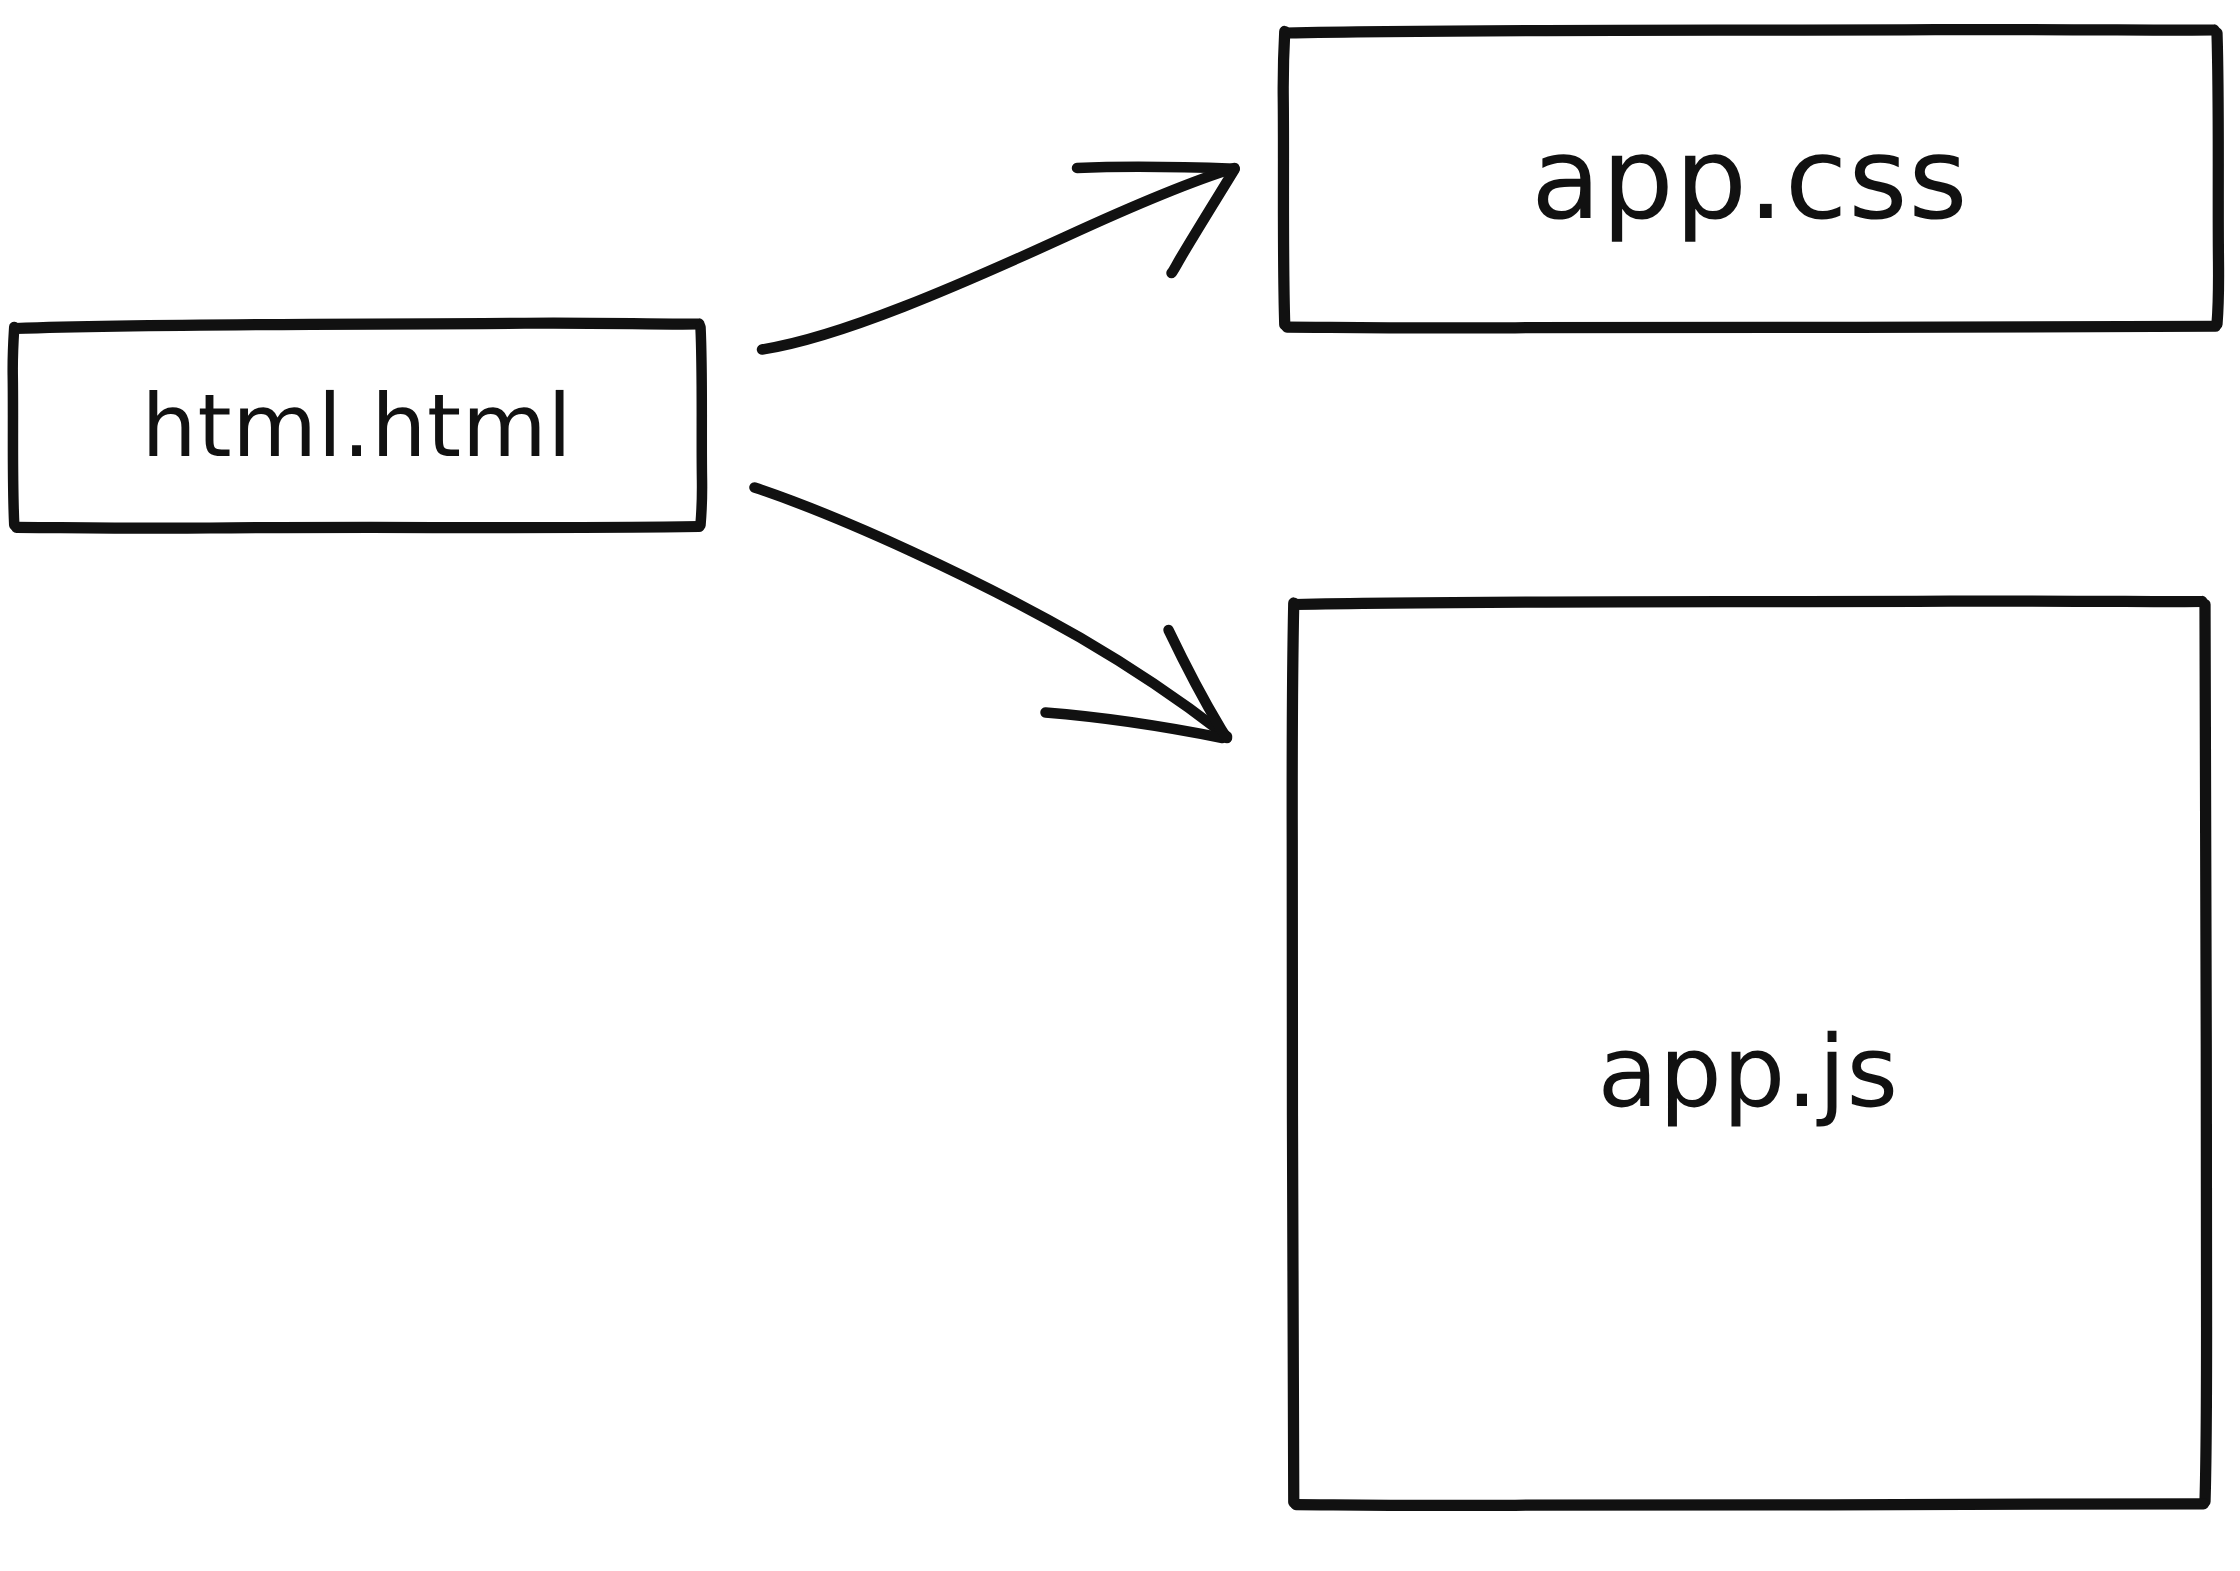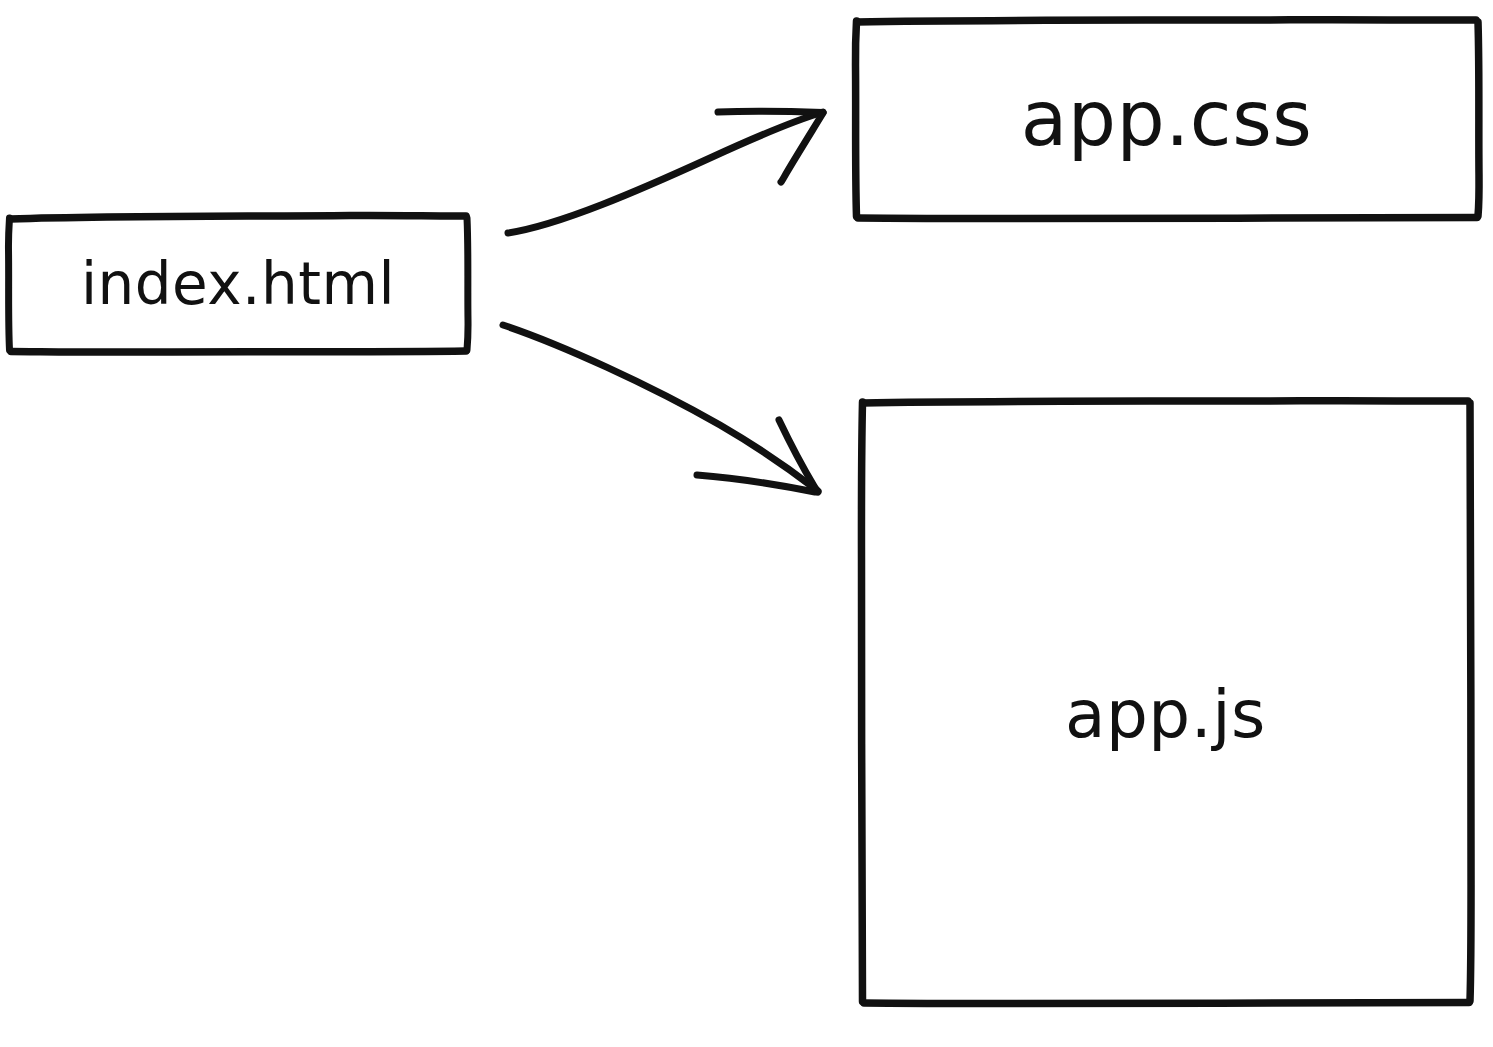--- a/index.html
+++ b/index.html
@@ -101,19 +101,19 @@
       <path d="M 823 113 C 812 131, 797 155, 787 172 C 783.5 178, 782 181, 781 182" fill="none" stroke="#111111" stroke-width="7" stroke-linecap="round"></path>
     </g>
 
     <g>
       <path d="M 503 325 C 560 344, 650 385, 720 425 C 775 457, 805 481, 818 491" fill="none" stroke="#111111" stroke-width="7" stroke-linecap="round"></path>
       <path d="M 697 475 C 735 478, 780 485, 815 492" fill="none" stroke="#111111" stroke-width="7" stroke-linecap="round"></path>
       <path d="M 779 420 C 790 443, 805 471, 814 486 C 816.5 490, 817.5 491.5, 818 492" fill="none" stroke="#111111" stroke-width="7" stroke-linecap="round"></path>
     </g>
   </svg>
 
-  <div class="node-label" id="label-index">index.html</div>
+  <div class="node-label" id="label-index">html.html</div>
 
   <div class="node-label" id="label-appcss">app.css</div>
 
   <div class="node-label" id="label-appjs">app.js</div>
 
 </div>
 
 </body></html>

